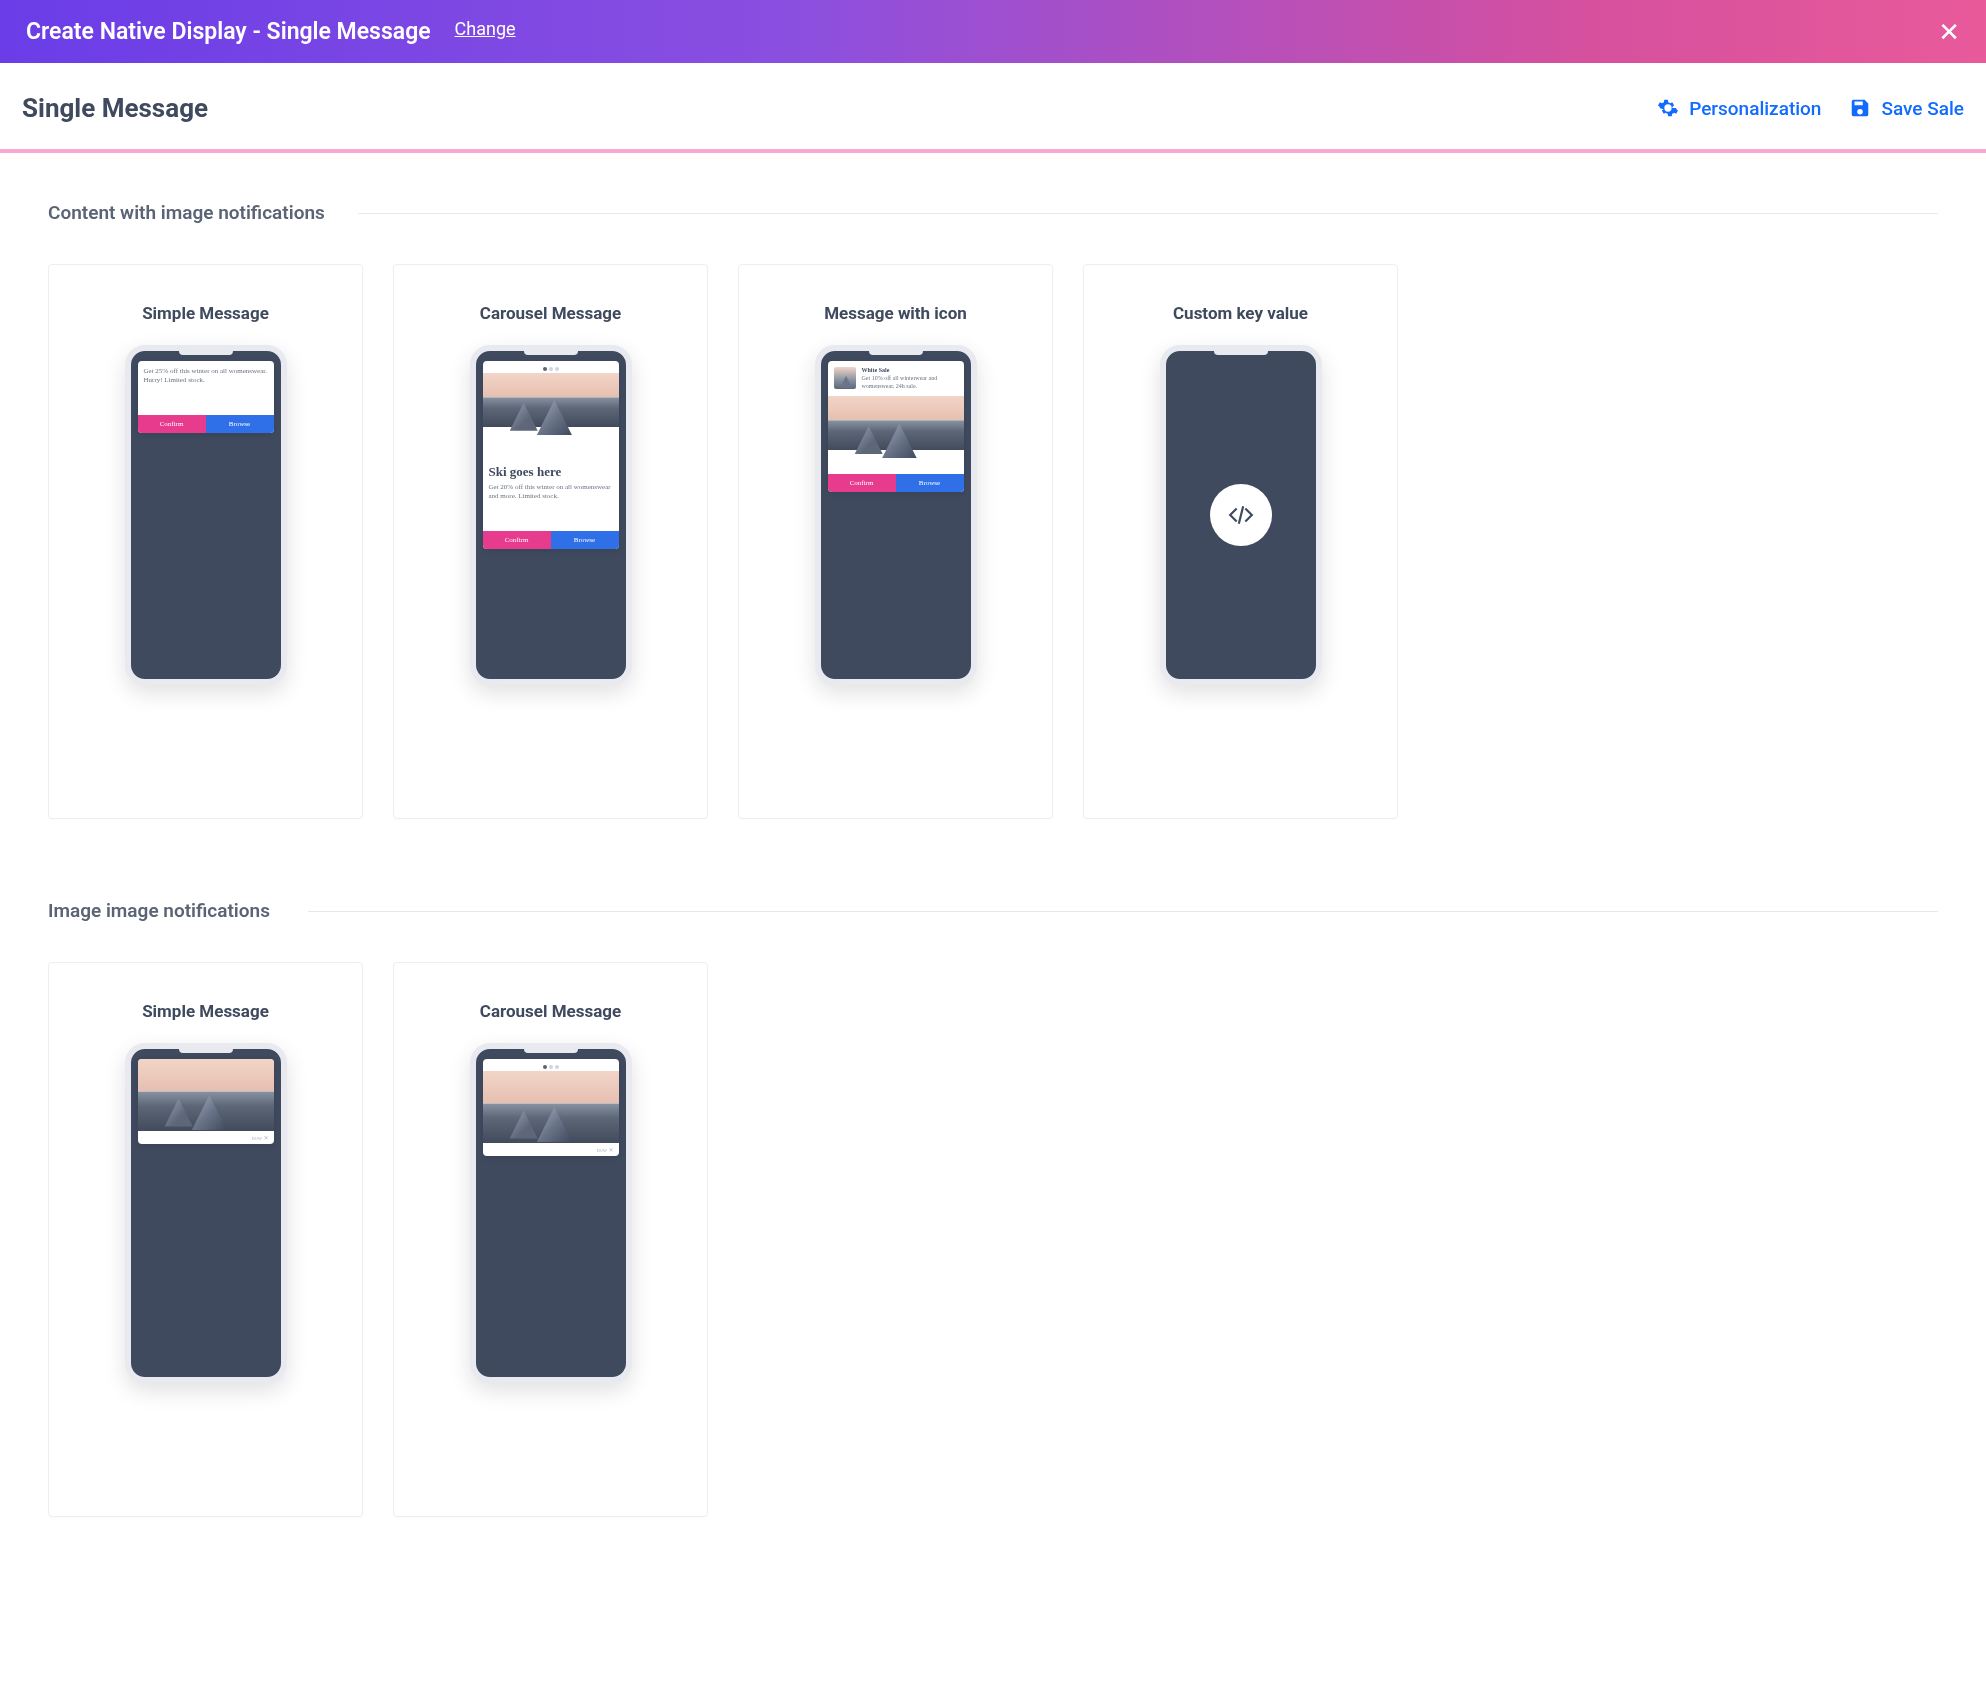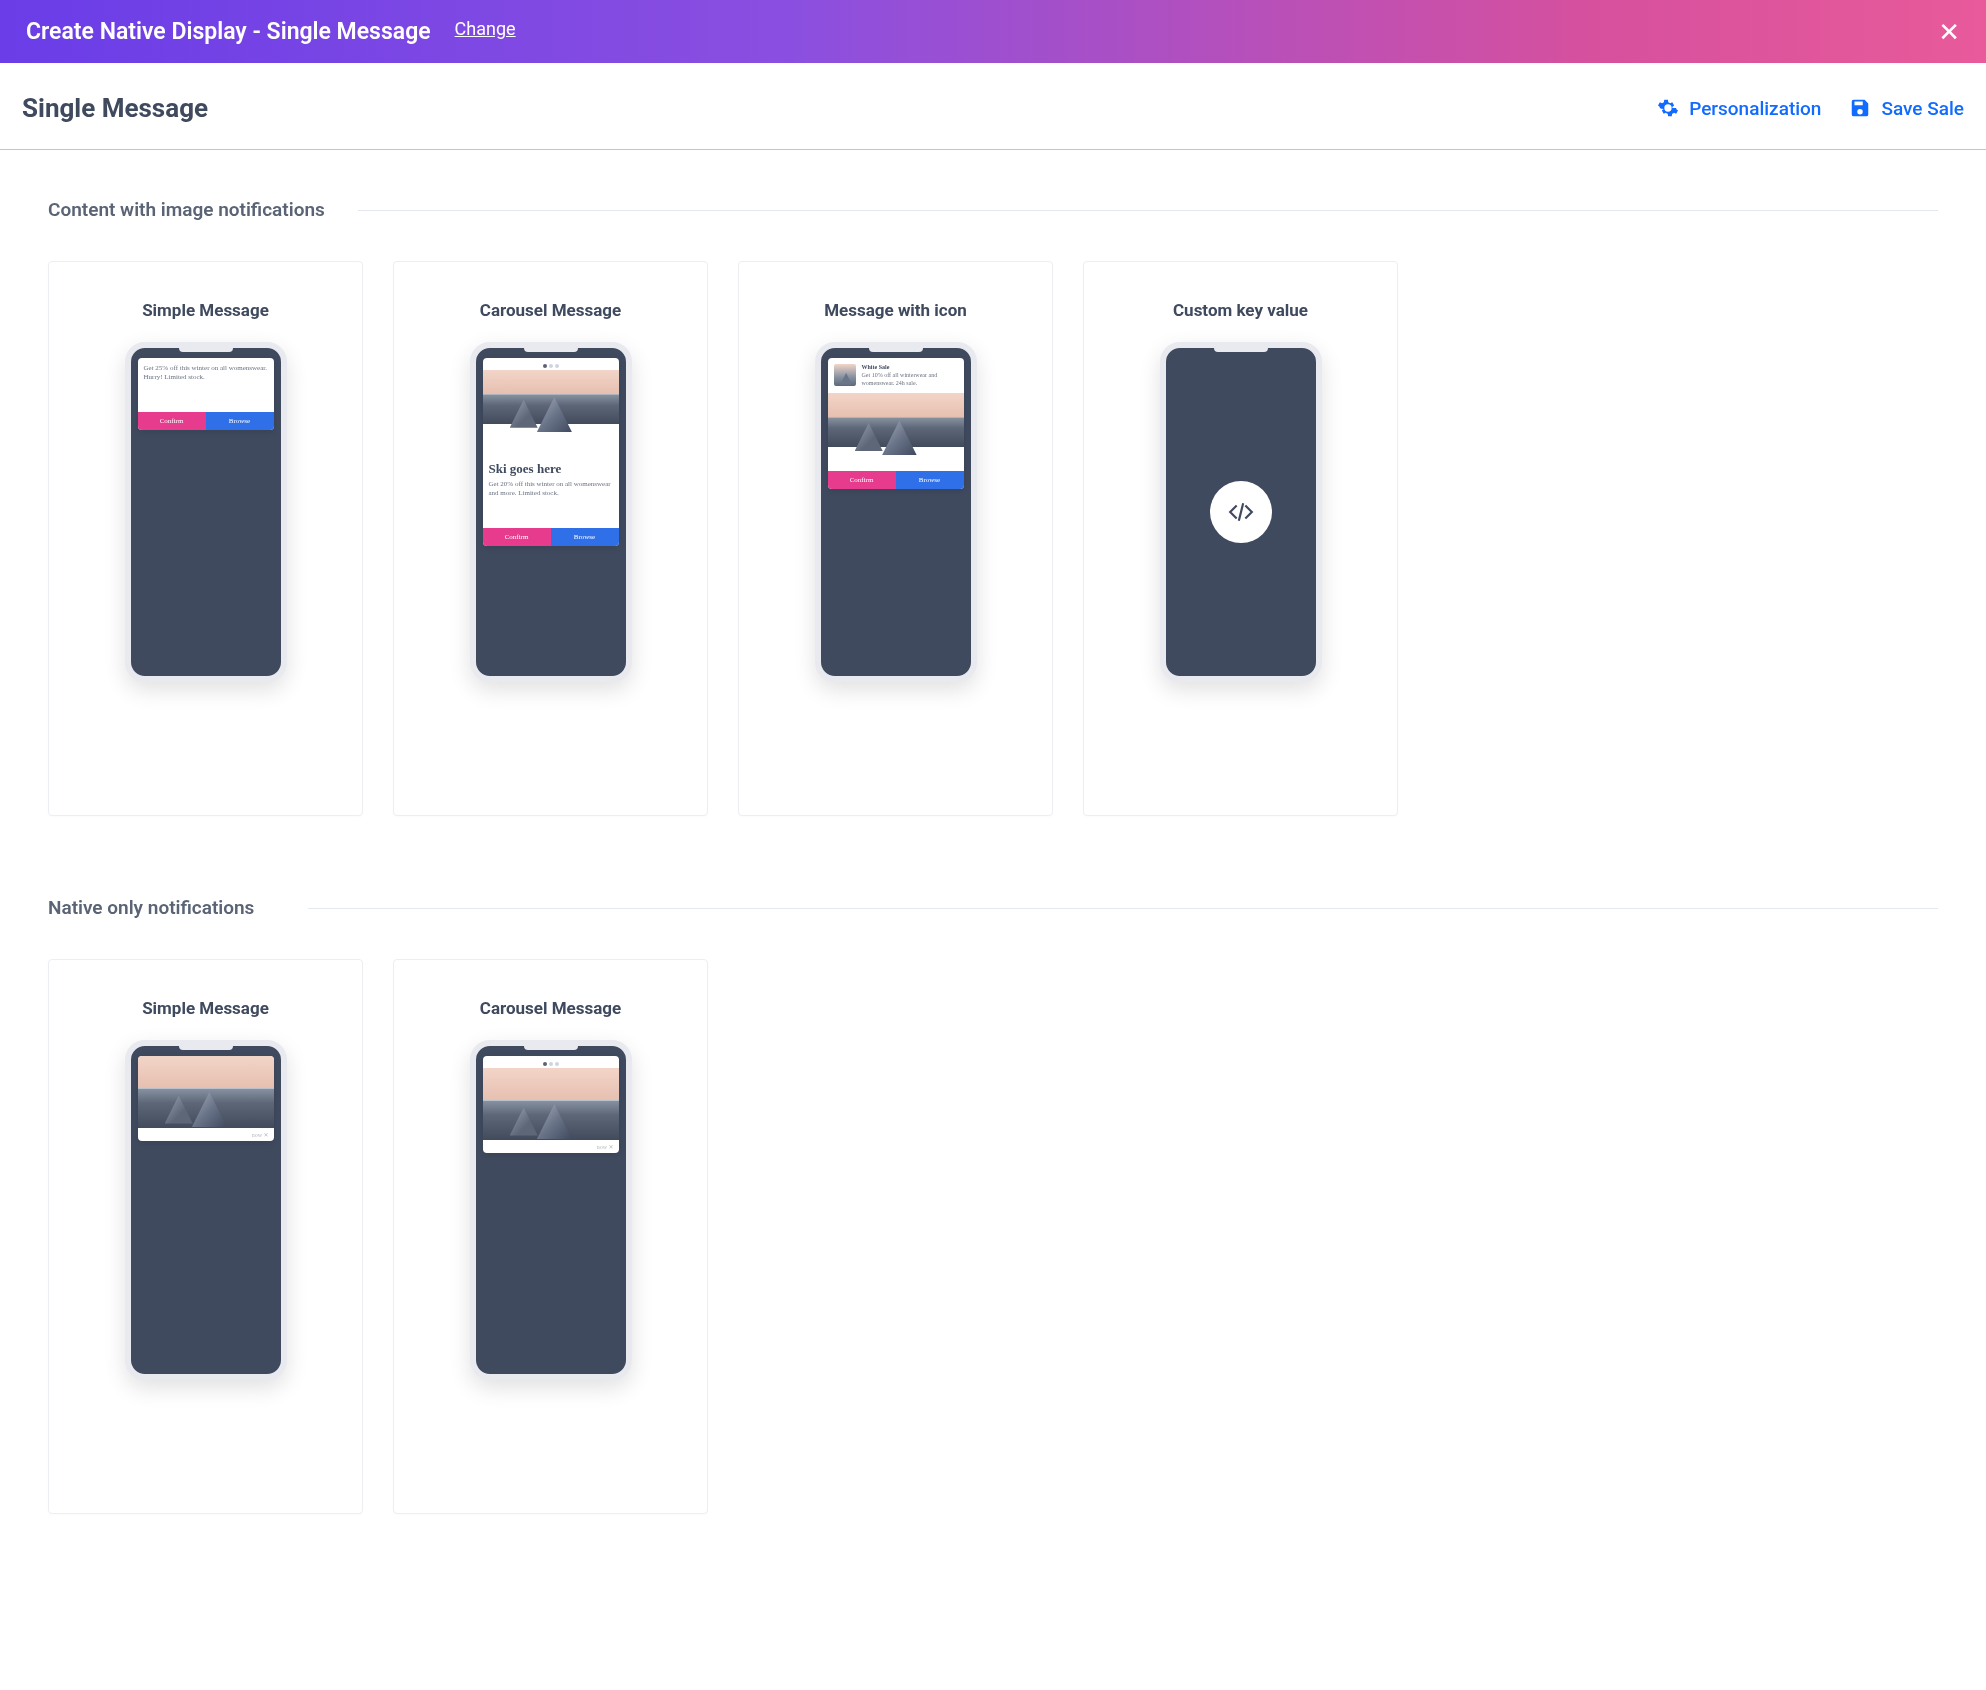--- a/index.html
+++ b/index.html
@@ -18,21 +18,21 @@
 .topbar-title { font-size:23px; font-weight:600; }
 .topbar-change { font-size:18px; text-decoration:underline; cursor:pointer; }
 .topbar-close { font-size:26px; cursor:pointer; font-weight:300; line-height:1; }
 
 
 .subheader {
   display:flex;
   justify-content:space-between;
   align-items:center;
   padding:30px 22px 26px 22px;
-  border-bottom:1px solid #f9a8d4;
+  border-bottom:4px solid #f9a8d4;
 }
 .subheader-title { font-size:26px; font-weight:700; color:#3f4a5f; }
 .subheader-actions { display:flex; gap:28px; align-items:center; }
 .action-link { display:flex; align-items:center; gap:10px; color:#126bff; font-size:19px; font-weight:500; cursor:pointer; }
 .action-link svg { width:22px; height:22px; fill:#126bff; }
 
 
 .content { padding:48px 48px; }
 .section-title { font-size:19px; font-weight:600; color:#5a6475; margin-bottom:40px; position:relative; }
 .section-title::after { content:""; position:absolute; left:310px; right:0; top:50%; border-top:1px solid #e5e8ee; }
@@ -232,21 +232,21 @@
                 <line x1="14" y1="4" x2="10" y2="20"></line>
               </svg>
           </div>
         </div>
       </div>
 
     </div>
   </div>
 
   <div class="section2">
-    <div class="section-title">Native only notifications</div>
+    <div class="section-title">Image image notifications</div>
     <div class="cards-row">
 
       <div class="card">
         <div class="card-title">Simple Message</div>
         <div class="phone">
           <div class="phone-notch"></div>
           <div class="notif img-only">
             <div class="mountain"></div>
             <div class="notif-footer">now ✕</div>
           </div>

